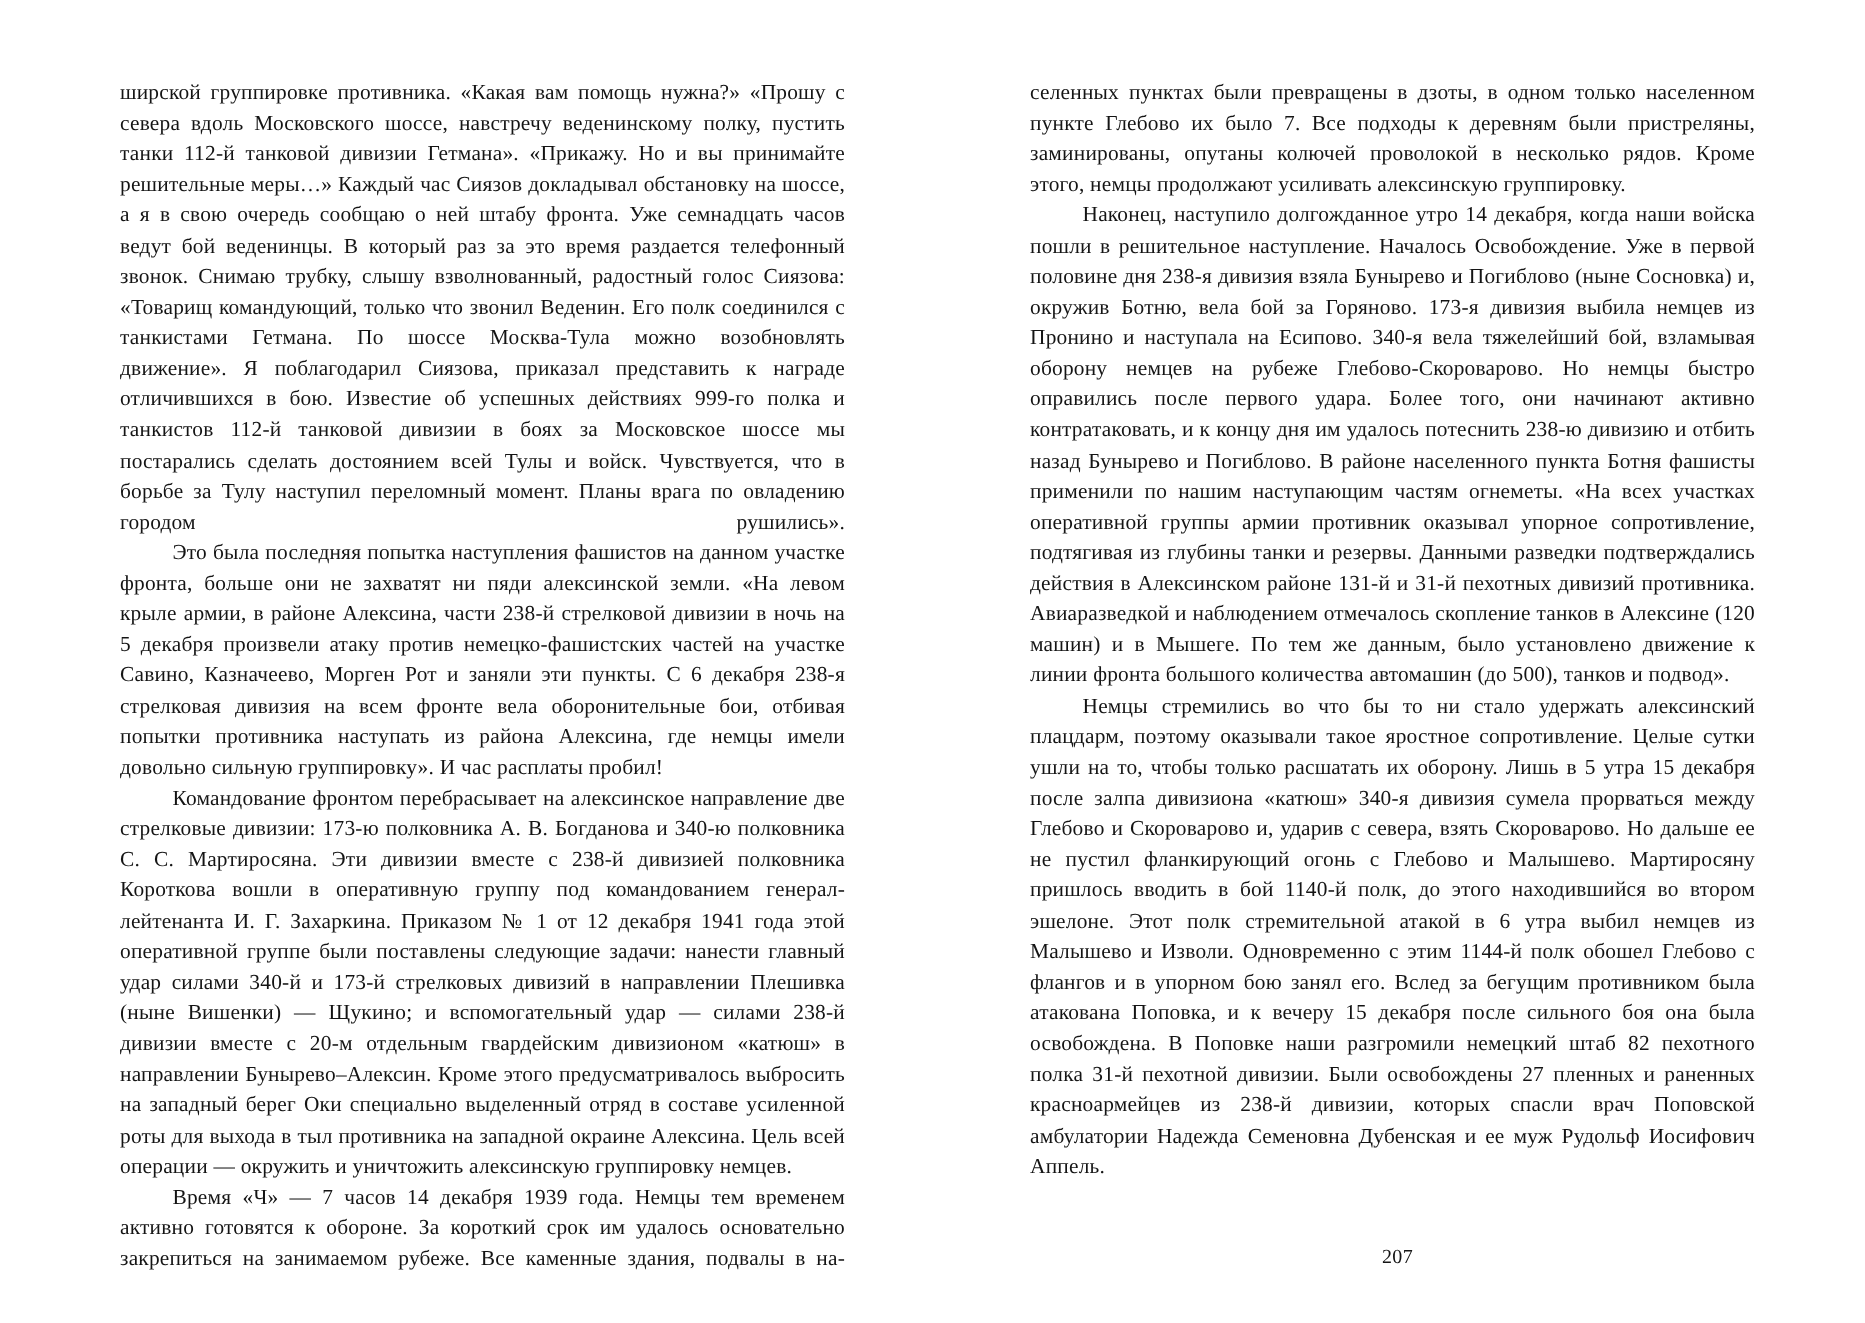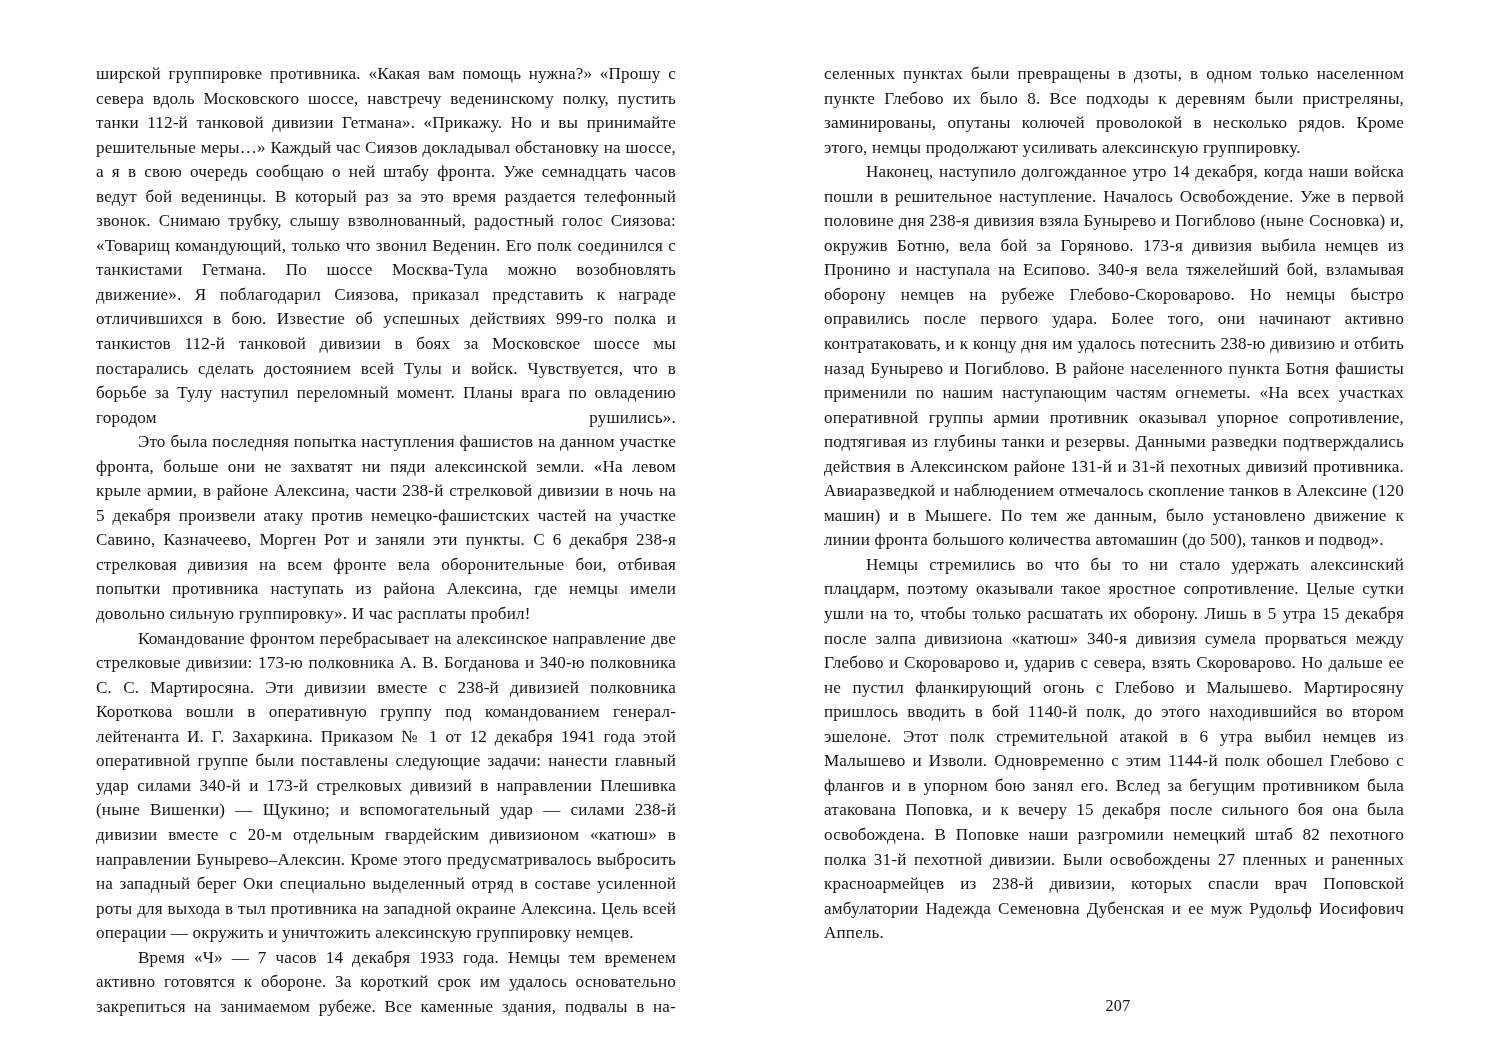--- a/index.html
+++ b/index.html
@@ -75,27 +75,27 @@
 <body>
 
 <div class="page">
   <div class="spread">
 
     <div class="book-page page-left">
       <div class="text-block">
         <p class="para cont stretch">ширской группировке противника. «Какая вам помощь нужна?» «Прошу с севера вдоль Московского шоссе, навстречу веденинскому полку, пустить танки 112-й танковой дивизии Гетмана». «Прикажу. Но и вы принимайте решительные меры…» Каждый час Сиязов докладывал обстановку на шоссе, а я в свою очередь сообщаю о ней штабу фронта. Уже семнадцать часов ведут бой веденинцы. В который раз за это время раздается телефонный звонок. Снимаю трубку, слышу взволнованный, радостный голос Сиязова: «Товарищ командующий, только что звонил Веденин. Его полк соединился с танкистами Гетмана. По шоссе Москва-Тула можно возобновлять движение». Я поблагодарил Сиязова, приказал представить к награде отличившихся в бою. Известие об успешных действиях 999-го полка и танкистов 112-й танковой дивизии в боях за Московское шоссе мы постарались сделать достоянием всей Тулы и войск. Чувствуется, что в борьбе за Тулу наступил переломный момент. Планы врага по овладению городом рушились».</p>
         <p class="para">Это была последняя попытка наступления фашистов на данном участке фронта, больше они не захватят ни пяди алексинской земли. «На левом крыле армии, в районе Алексина, части 238-й стрелковой дивизии в ночь на 5 декабря произвели атаку против немецко-фашистских частей на участке Савино, Казначеево, Морген Рот и заняли эти пункты. С 6 декабря 238-я стрелковая дивизия на всем фронте вела оборонительные бои, отбивая попытки противника наступать из района Алексина, где немцы имели довольно сильную группировку». И час расплаты пробил!</p>
         <p class="para">Командование фронтом перебрасывает на алексинское направление две стрелковые дивизии: 173-ю полковника А. В. Богданова и 340-ю полковника С. С. Мартиросяна. Эти дивизии вместе с 238-й дивизией полковника Короткова вошли в оперативную группу под командованием генерал-лейтенанта И. Г. Захаркина. Приказом № 1 от 12 декабря 1941 года этой оперативной группе были поставлены следующие задачи: нанести главный удар силами 340-й и 173-й стрелковых дивизий в направлении Плешивка (ныне Вишенки) — Щукино; и вспомогательный удар — силами 238-й дивизии вместе с 20-м отдельным гвардейским дивизионом «катюш» в направлении Бунырево–Алексин. Кроме этого предусматривалось выбросить на западный берег Оки специально выделенный отряд в составе усиленной роты для выхода в тыл противника на западной окраине Алексина. Цель всей операции — окружить и уничтожить алексинскую группировку немцев.</p>
-        <p class="para stretch">Время «Ч» — 7 часов 14 декабря 1933 года. Немцы тем временем активно готовятся к обороне. За короткий срок им удалось основательно закрепиться на занимаемом рубеже. Все каменные здания, подвалы в на-</p>
+        <p class="para stretch">Время «Ч» — 7 часов 14 декабря 1939 года. Немцы тем временем активно готовятся к обороне. За короткий срок им удалось основательно закрепиться на занимаемом рубеже. Все каменные здания, подвалы в на-</p>
       </div>
     </div>
 
     <div class="book-page page-right">
       <div class="text-block">
-        <p class="para cont">селенных пунктах были превращены в дзоты, в одном только населенном пункте Глебово их было 8. Все подходы к деревням были пристреляны, заминированы, опутаны колючей проволокой в несколько рядов. Кроме этого, немцы продолжают усиливать алексинскую группировку.</p>
+        <p class="para cont">селенных пунктах были превращены в дзоты, в одном только населенном пункте Глебово их было 7. Все подходы к деревням были пристреляны, заминированы, опутаны колючей проволокой в несколько рядов. Кроме этого, немцы продолжают усиливать алексинскую группировку.</p>
         <p class="para">Наконец, наступило долгожданное утро 14 декабря, когда наши войска пошли в решительное наступление. Началось Освобождение. Уже в первой половине дня 238-я дивизия взяла Бунырево и Погиблово (ныне Сосновка) и, окружив Ботню, вела бой за Горяново. 173-я дивизия выбила немцев из Пронино и наступала на Есипово. 340-я вела тяжелейший бой, взламывая оборону немцев на рубеже Глебово-Скороварово. Но немцы быстро оправились после первого удара. Более того, они начинают активно контратаковать, и к концу дня им удалось потеснить 238-ю дивизию и отбить назад Бунырево и Погиблово. В районе населенного пункта Ботня фашисты применили по нашим наступающим частям огнеметы. «На всех участках оперативной группы армии противник оказывал упорное сопротивление, подтягивая из глубины танки и резервы. Данными разведки подтверждались действия в Алексинском районе 131-й и 31-й пехотных дивизий противника. Авиаразведкой и наблюдением отмечалось скопление танков в Алексине (120 машин) и в Мышеге. По тем же данным, было установлено движение к линии фронта большого количества автомашин (до 500), танков и подвод».</p>
         <p class="para">Немцы стремились во что бы то ни стало удержать алексинский плацдарм, поэтому оказывали такое яростное сопротивление. Целые сутки ушли на то, чтобы только расшатать их оборону. Лишь в 5 утра 15 декабря после залпа дивизиона «катюш» 340-я дивизия сумела прорваться между Глебово и Скороварово и, ударив с севера, взять Скороварово. Но дальше ее не пустил фланкирующий огонь с Глебово и Малышево. Мартиросяну пришлось вводить в бой 1140-й полк, до этого находившийся во втором эшелоне. Этот полк стремительной атакой в 6 утра выбил немцев из Малышево и Изволи. Одновременно с этим 1144-й полк обошел Глебово с флангов и в упорном бою занял его. Вслед за бегущим противником была атакована Поповка, и к вечеру 15 декабря после сильного боя она была освобождена. В Поповке наши разгромили немецкий штаб 82 пехотного полка 31-й пехотной дивизии. Были освобождены 27 пленных и раненных красноармейцев из 238-й дивизии, которых спасли врач Поповской амбулатории Надежда Семеновна Дубенская и ее муж Рудольф Иосифович Аппель.</p>
       </div>
       <div class="folio">207</div>
     </div>
 
   </div>
 </div>
 
 </body></html>

